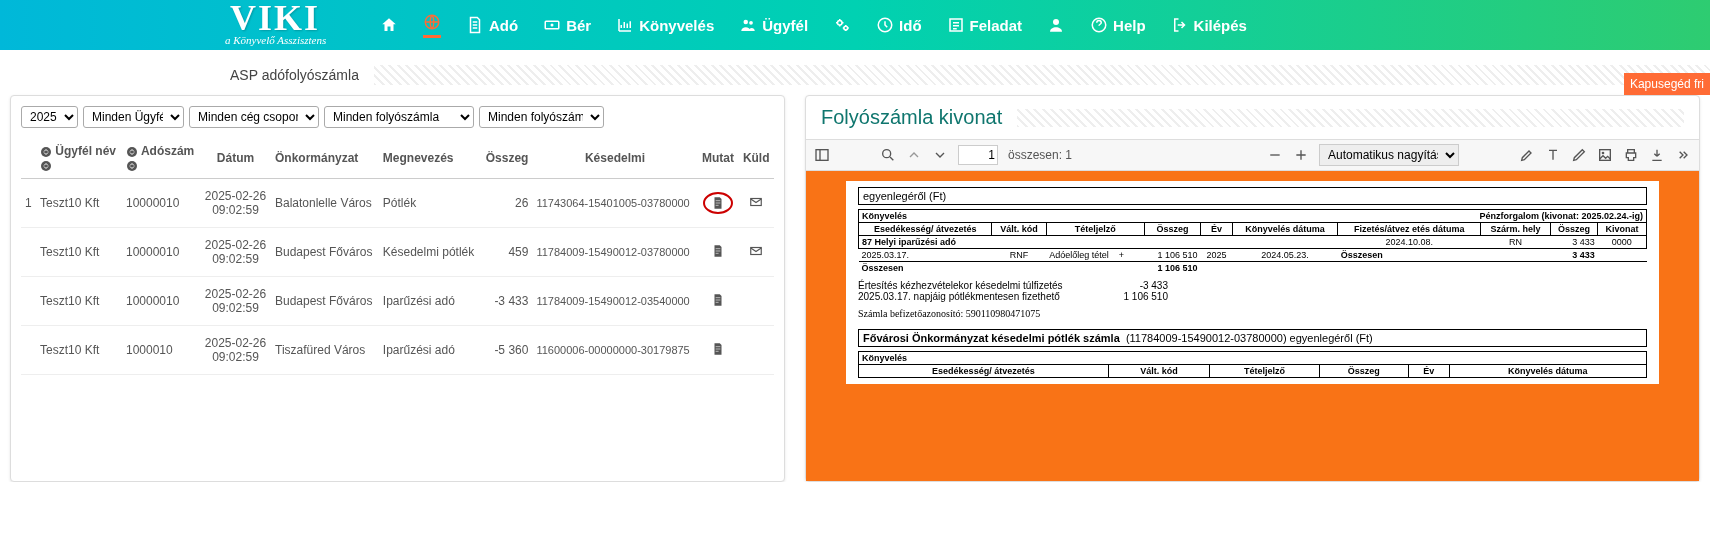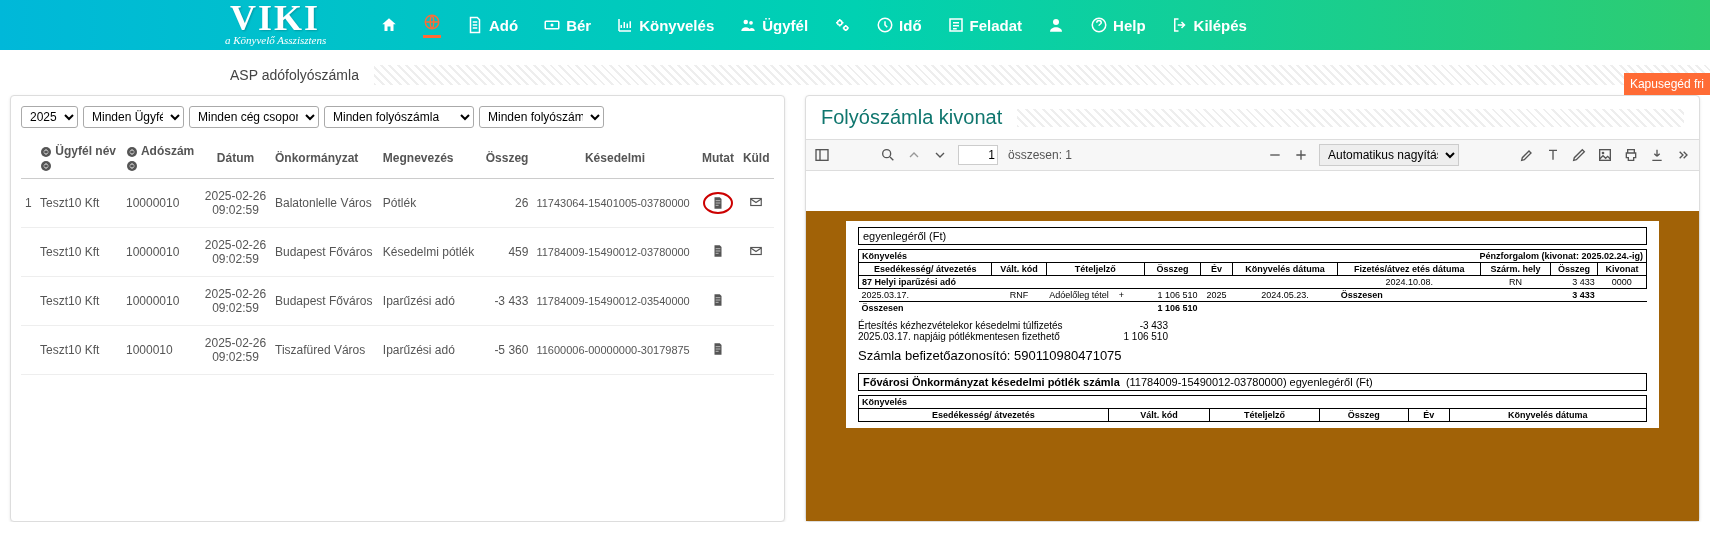--- a/index.html
+++ b/index.html
@@ -33,33 +33,33 @@
 .circle { border:2px solid #c00; border-radius:50%; padding:2px 6px; display:inline-flex; align-items:center; justify-content:center; }
 .panel-right { flex:1; }
 .panel-right-header { padding:10px 15px; display:flex; align-items:center; }
 .panel-right-title { font-size:20px; color:#0f766e; }
 .panel-right-stripes { flex:1; height:18px; background:repeating-linear-gradient(45deg,#eee,#eee 2px,#fff 2px,#fff 6px); margin-left:15px; }
 .pdf-toolbar { height:32px; background:#f7f7f7; border-top:1px solid #ddd; border-bottom:1px solid #ddd; display:flex; align-items:center; padding:0 8px; gap:10px; font-size:12px; color:#555; }
 .pdf-toolbar .grow { flex:1; }
 .pdf-toolbar input { width:40px; text-align:right; font-size:12px; padding:2px; border:1px solid #ccc; }
 .pdf-toolbar select { font-size:12px; padding:2px 4px; border:1px solid #ccc; background:#eee; }
 .tb-ico { width:16px; height:16px; fill:#555; cursor:pointer; }
-.pdf-body { background:#a16207; padding:10px 40px; height:310px; overflow:auto;margin-top:40px; }
+.pdf-body { background:#f97316; padding:10px 40px; height:310px; overflow:auto; }
 .pdf-page { background:#fff; padding:6px 12px; font-size:10px; color:#000; font-family:Arial,sans-serif; }
 .doc-hdr { border:1px solid #000; padding:2px 4px; margin-bottom:4px; font-size:11px; }
 .doc-hdr b { font-weight:bold;text-align:center; }
 .book-tbl { border-collapse:collapse; width:100%; font-size:9px; }
 .book-tbl th, .book-tbl td { border:1px solid #000; padding:1px 3px; text-align:center; }
 .book-tbl .noborder td { border:none; }
 .sum-row td { font-weight:bold; }
 .bal-lines { font-size:10px; margin:6px 0; }
 .bal-lines div { display:flex; }
 .bal-lines .lbl { width:230px; }
 .bal-lines .val { width:80px; text-align:right; }
-.id-line { font-size:13px; margin:6px 0 10px 0; }
+.id-line { font-size:10px; margin:6px 0 10px 0;font-family:Liberation Serif, serif; }
 svg.icon { display:inline-block; vertical-align:middle; }
 </style>
 </head>
 <body>
 
 <div class="navbar">
   <div class="logo">
     <span class="logo-main">VIKI</span>
     <span class="logo-sub">a Könyvelő Asszisztens</span>
   </div>

